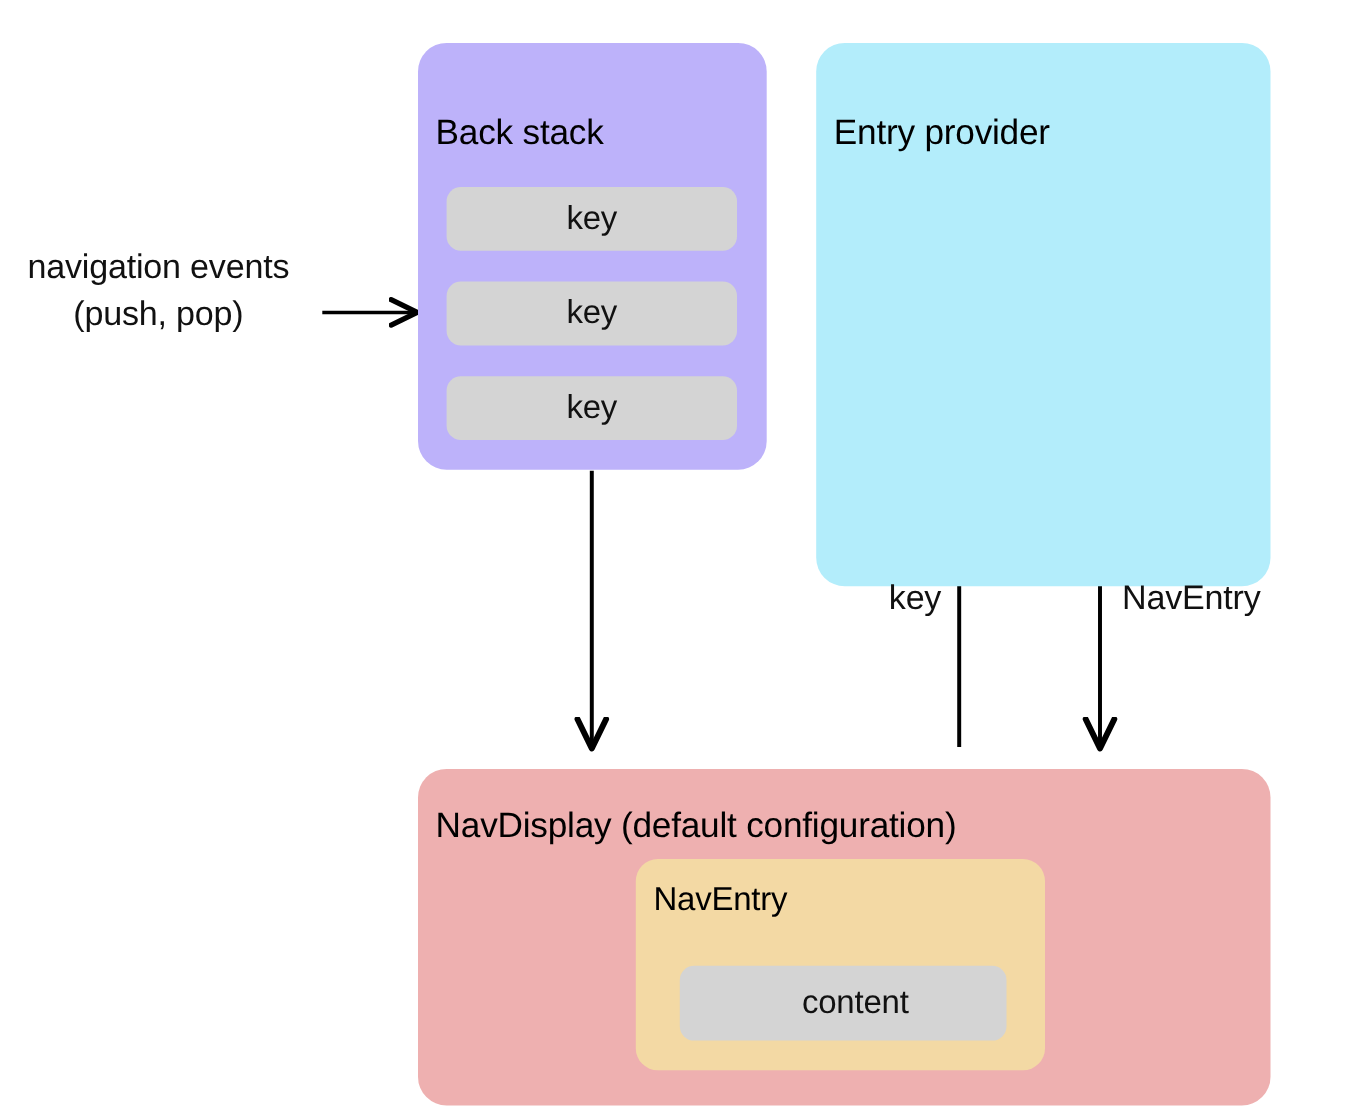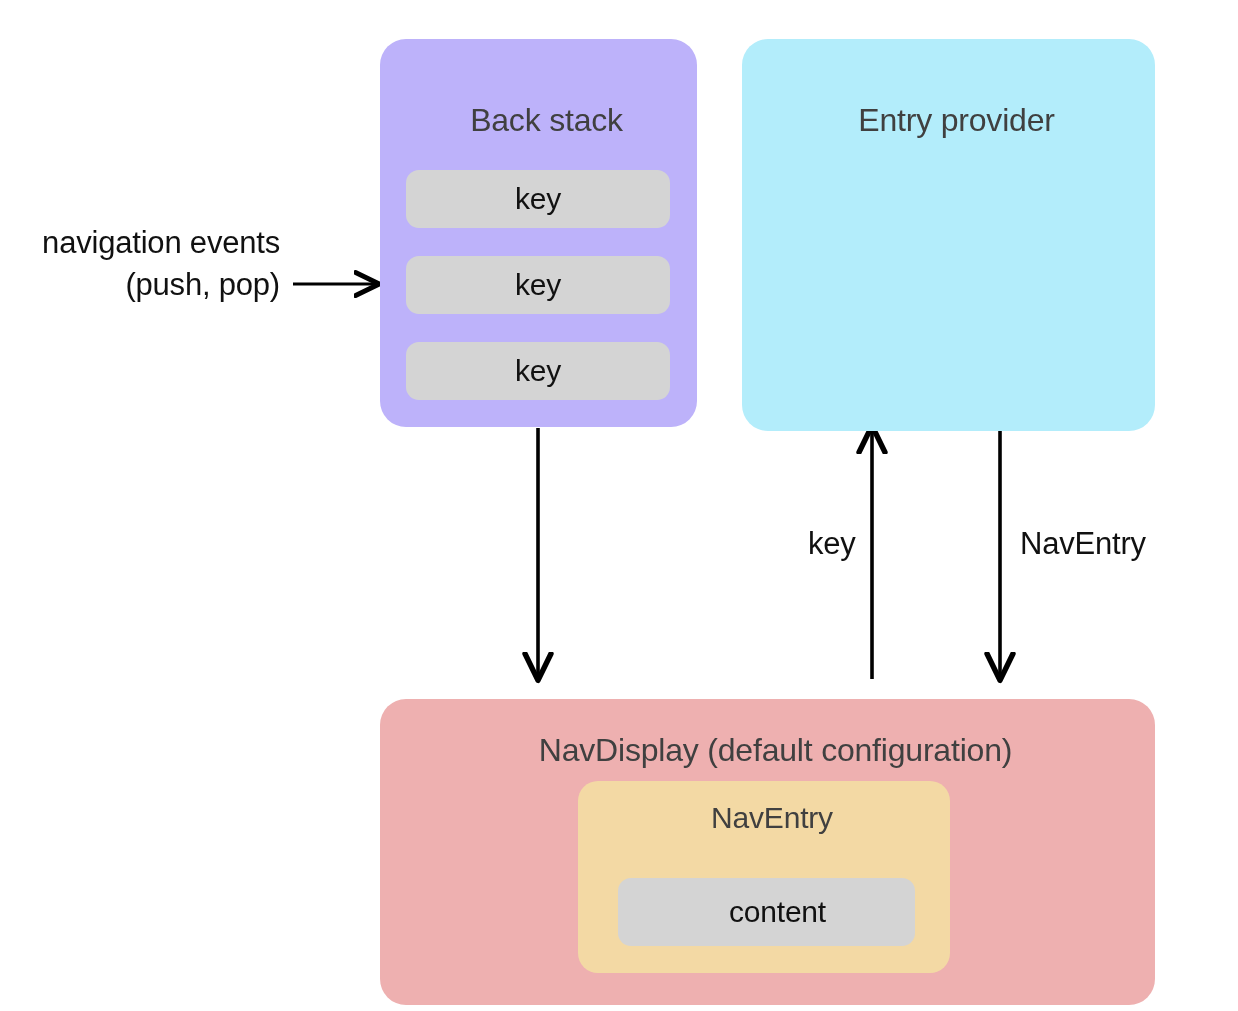--- a/index.html
+++ b/index.html
@@ -22,22 +22,22 @@
   
   .box {
     position: absolute;
     border-radius: 26px;
     box-sizing: border-box;
   }
   .box-title {
     position: absolute;
     left: 16px;
     right: 0;
-    text-align: center;
-    color: #404040;
+    text-align: left;
+    color: #000000;
     font-size: 32px;
     line-height: 38px;
     letter-spacing: -0.2px;
     white-space: nowrap;
   }
 
   
   .pill {
     position: absolute;
     background: #d4d4d4;
@@ -54,21 +54,21 @@
   
   #back-stack {
     left: 380px; top: 39px;
     width: 317px; height: 388px;
     background: #bdb2fa;
   }
   #back-stack .box-title { top: 62px; }
 
   #entry-provider {
     left: 742px; top: 39px;
-    width: 413px; height: 392px;
+    width: 413px; height: 494px;
     background: #b3edfb;
     padding-left: 44px;
   }
   #entry-provider .box-title { top: 62px; }
 
   #nav-display {
     left: 380px; top: 681px;
     width: 775px; height: 306px;
     background: #eeb0b0;
     margin-top: 18px;
@@ -92,21 +92,21 @@
     color: #111111;
     font-size: 31px;
     line-height: 42px;
     letter-spacing: -0.2px;
     white-space: nowrap;
   }
 
   #nav-events-label {
     left: 8px; top: 222px;
     width: 272px;
-    text-align: right;
+    text-align: center;
   }
   #label-key-up   { left: 808px; top: 523px; }
   #label-naventry-down { left: 1020px; top: 523px; }
 
   
   #arrow-layer {
     position: absolute;
     left: 0; top: 0;
     width: 1238px; height: 1011px;
     pointer-events: none;

